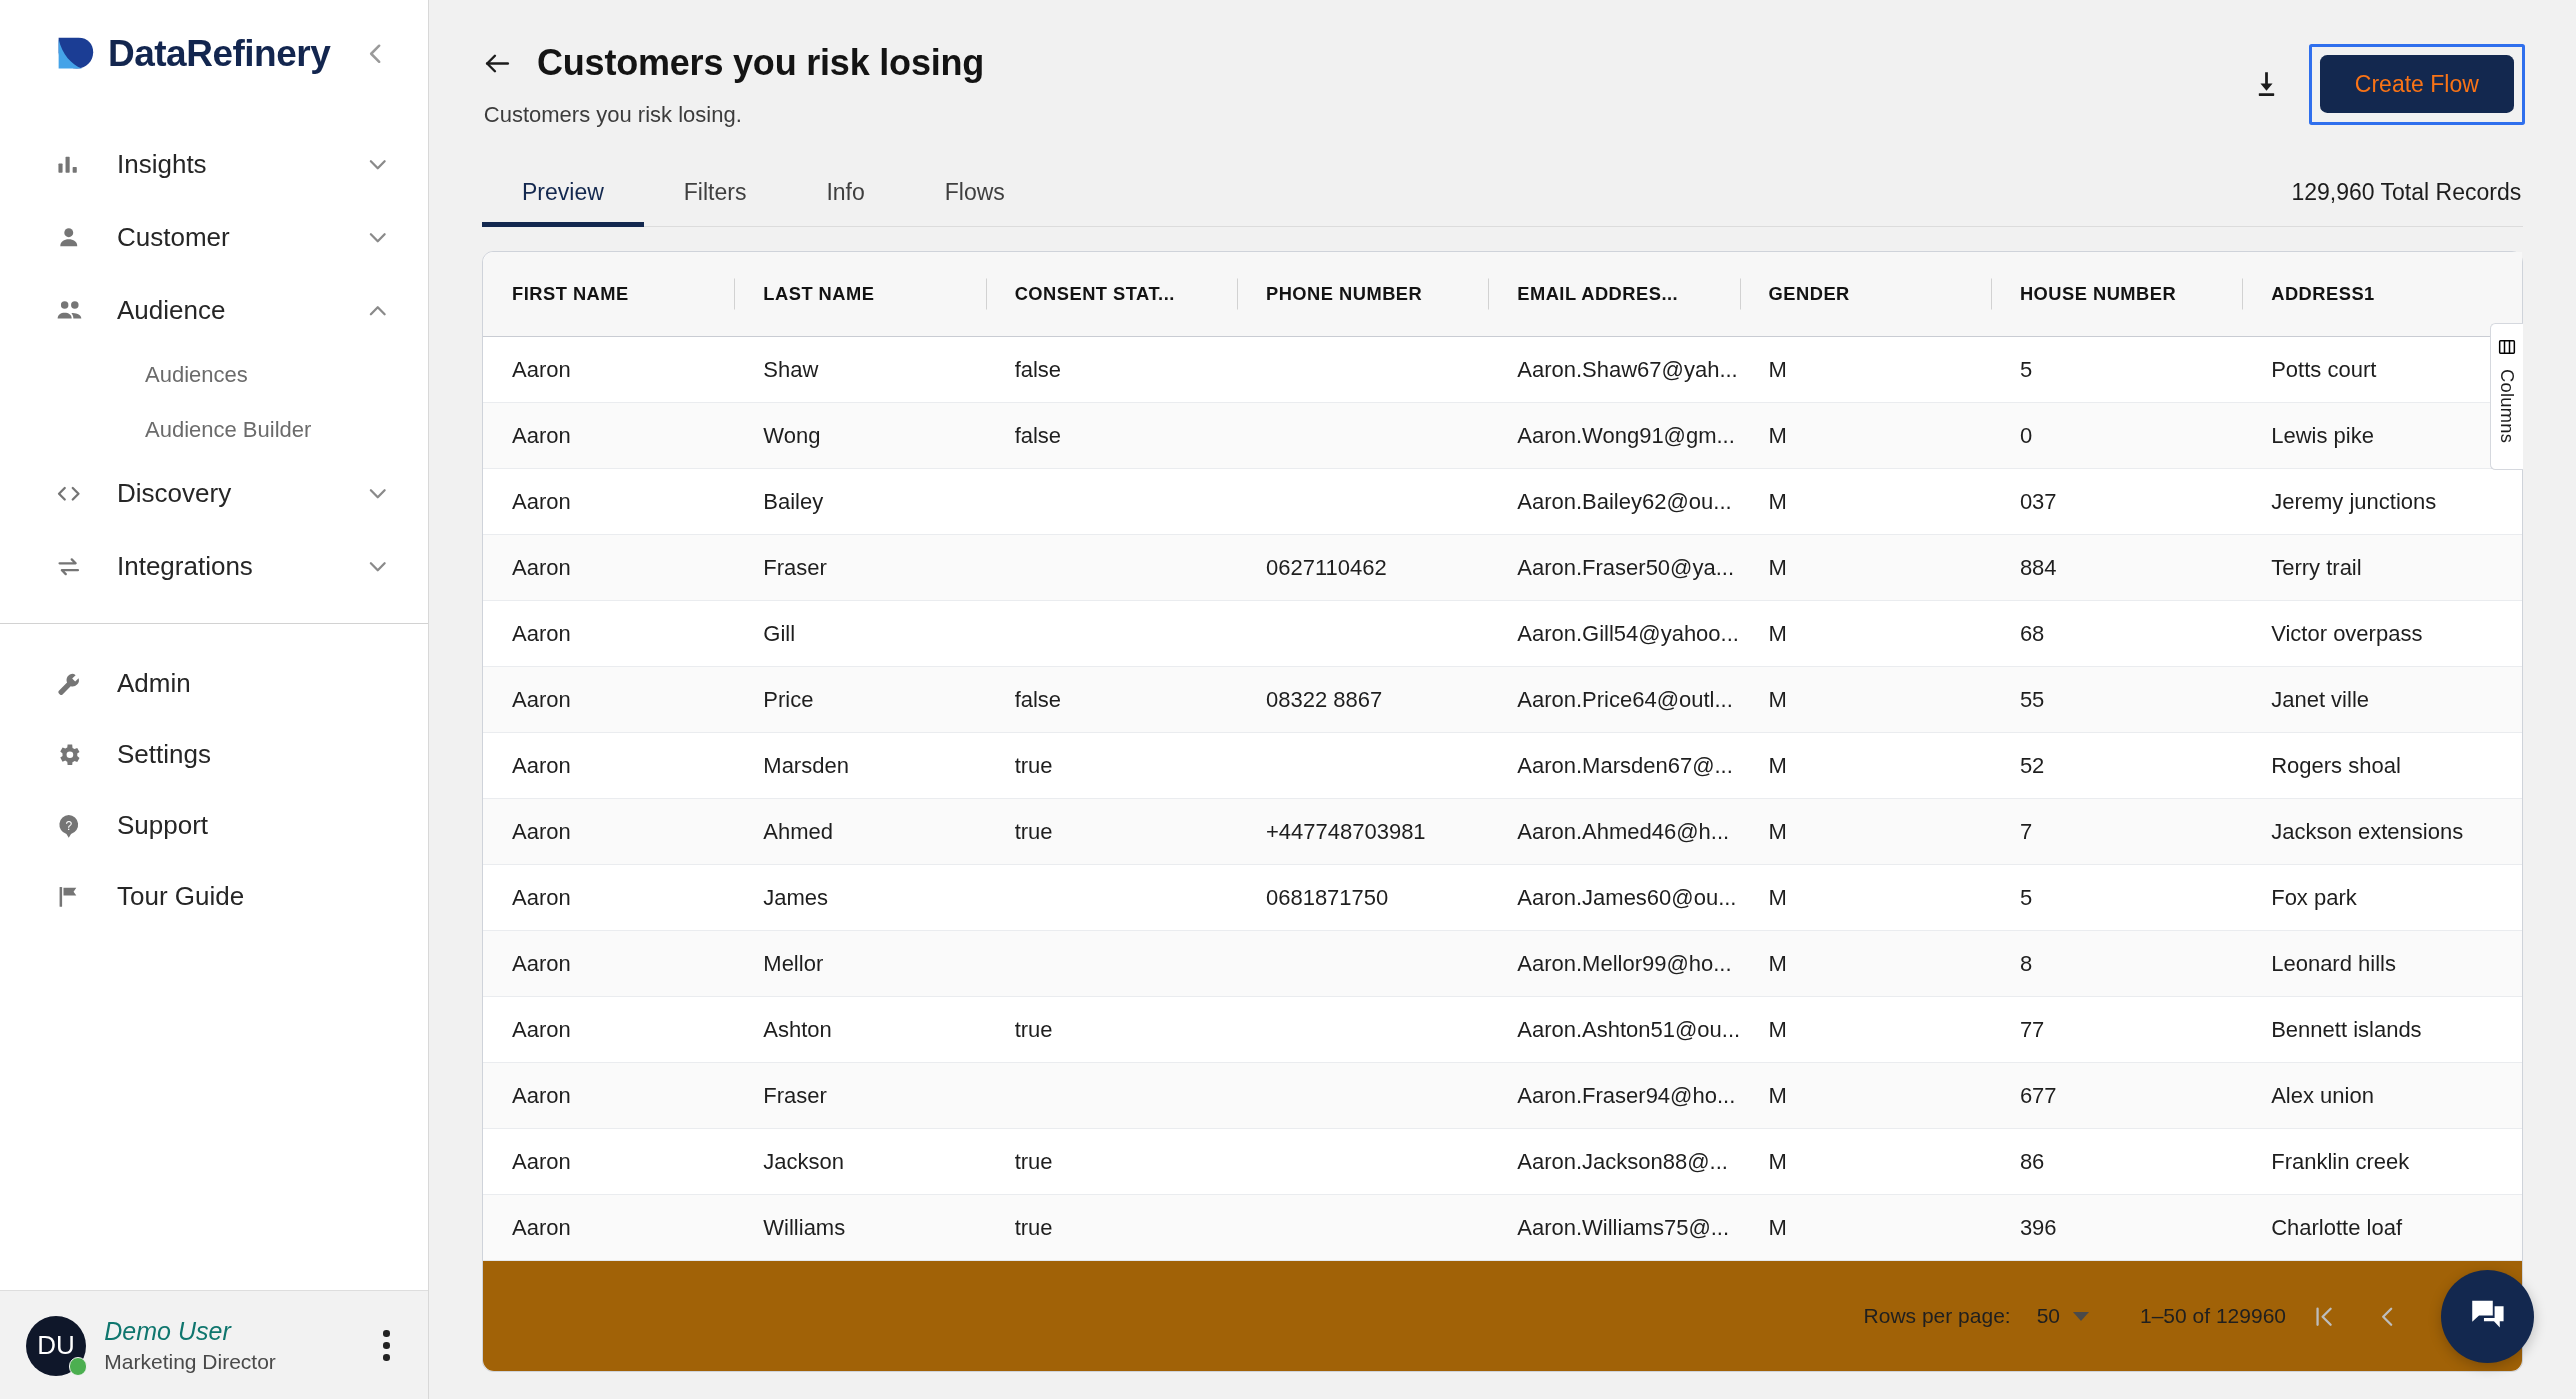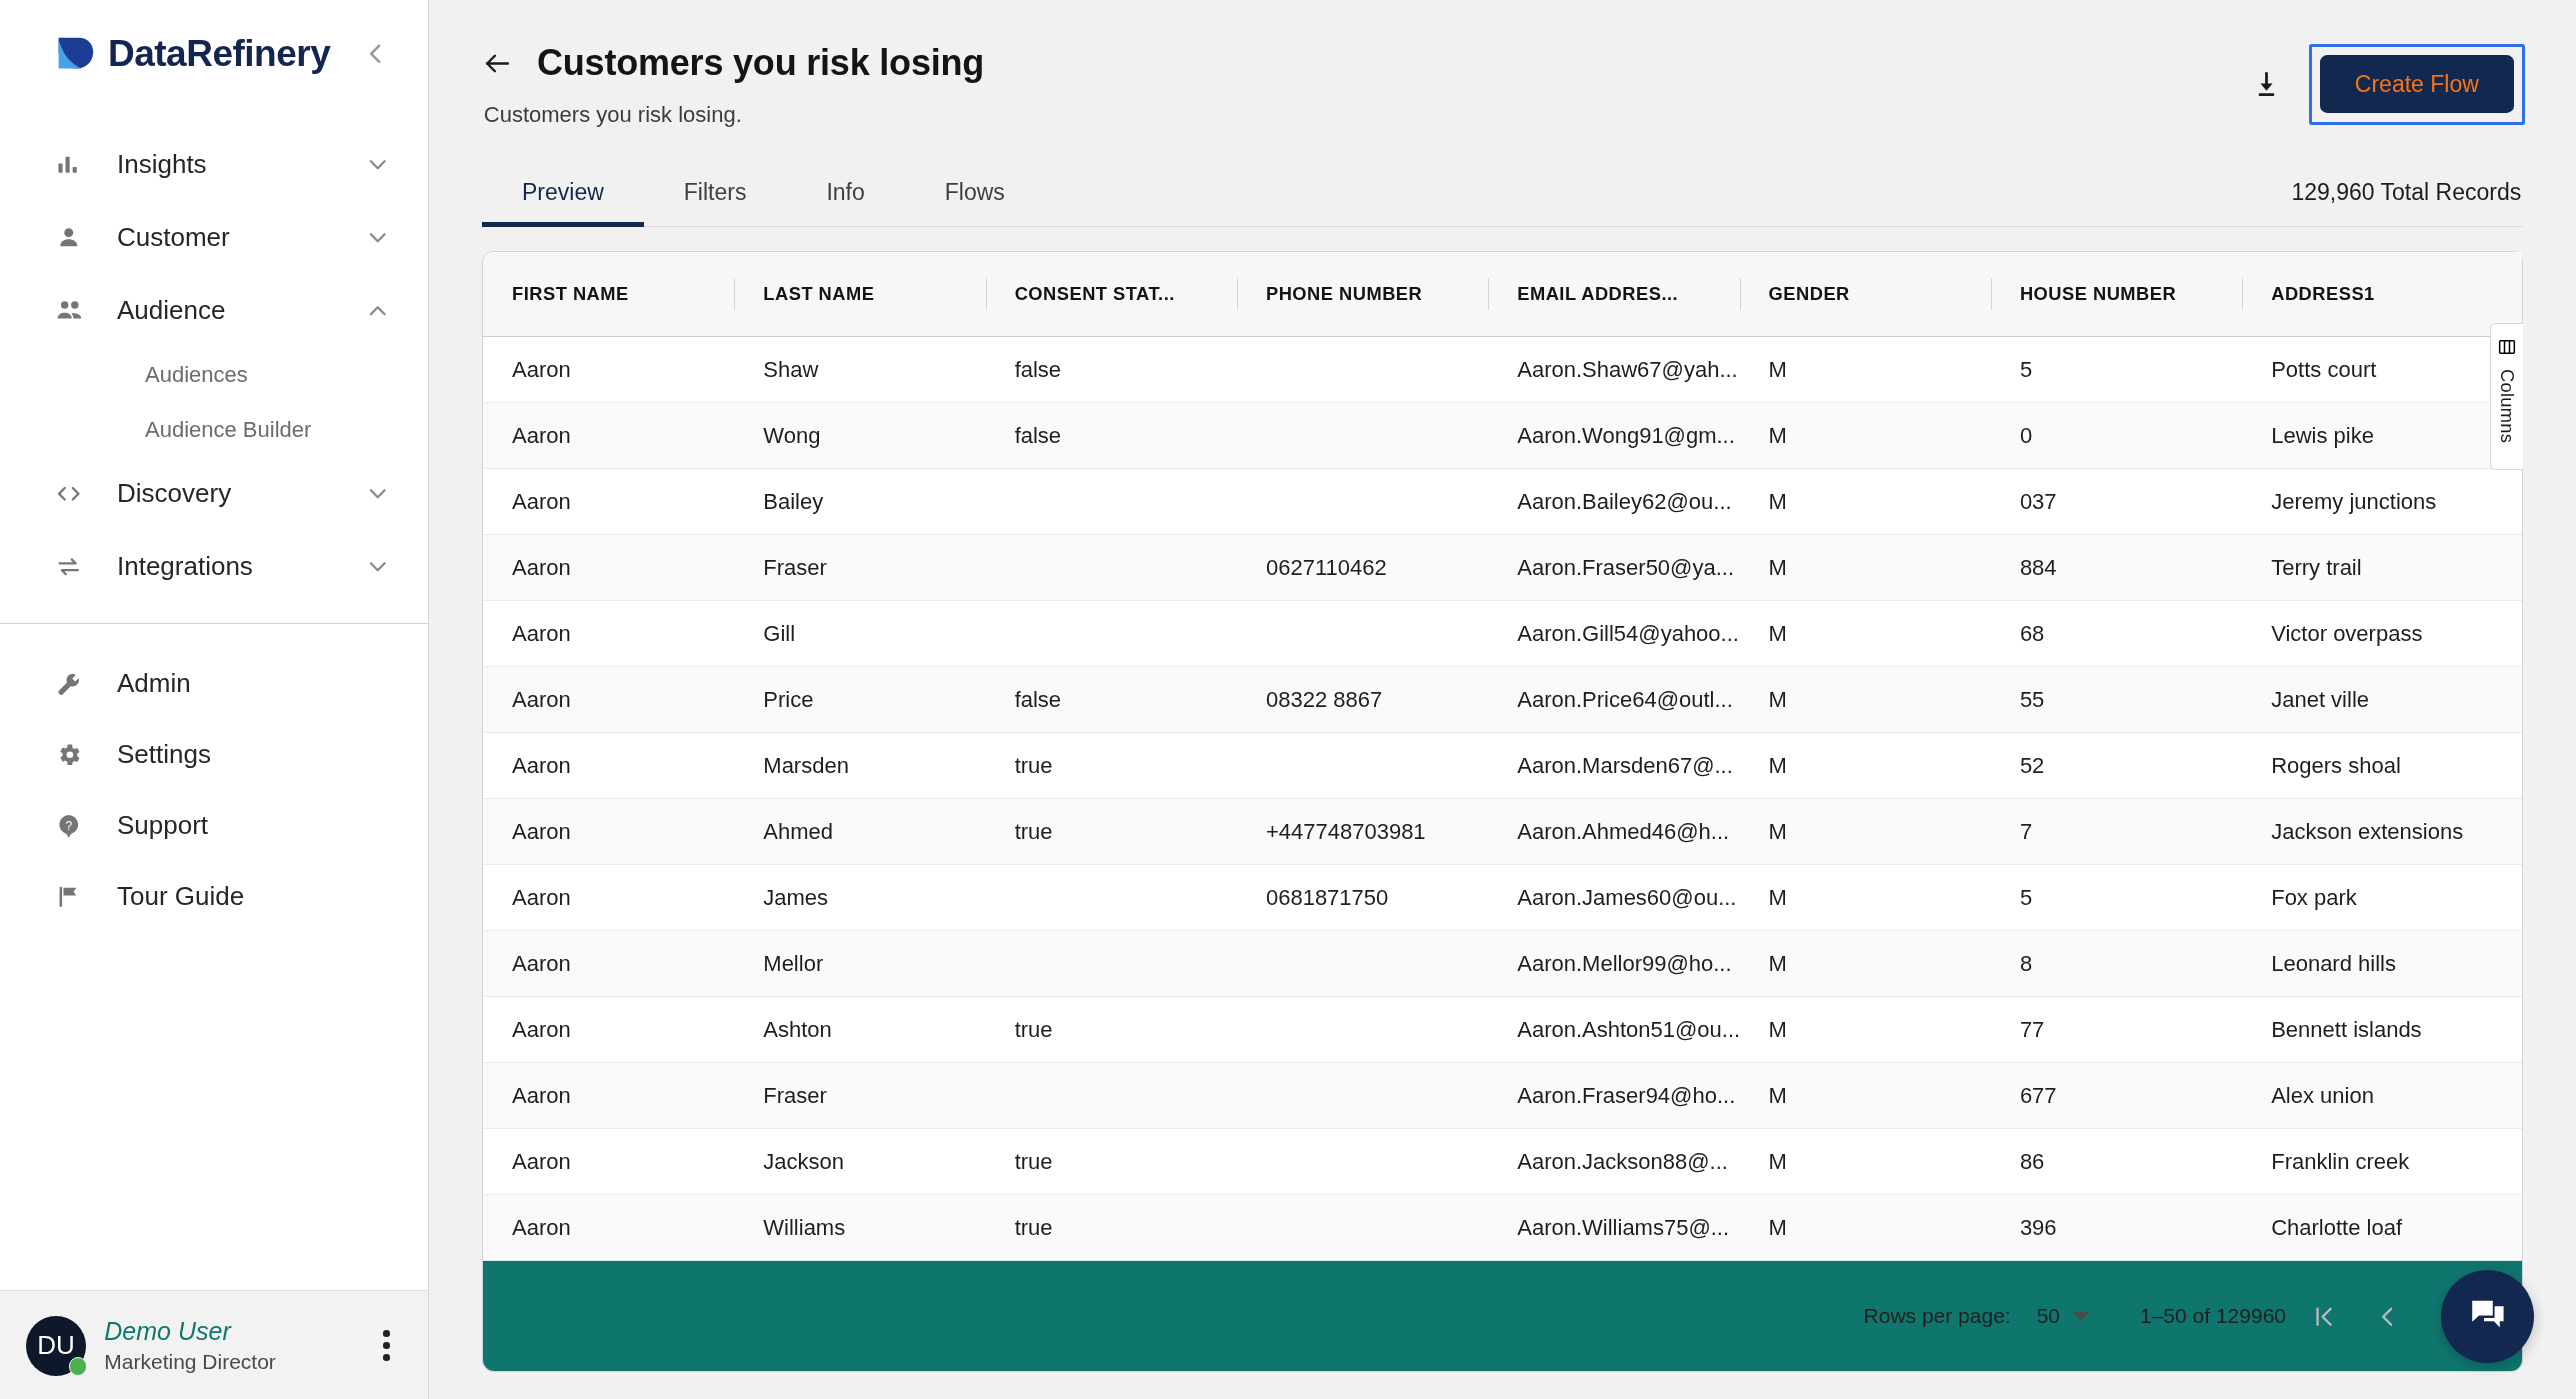--- a/index.html
+++ b/index.html
@@ -176,21 +176,21 @@
   .columns-tab .ct-label {
     writing-mode: vertical-rl; font-size: 18.3px; color: #1c1c1c;
     letter-spacing: 0.3px;
   }
 
   
   .table-footer {
     height: 110px; display: flex; align-items: center;
     justify-content: flex-end; padding-right: 44px; gap: 0;
     border-bottom-left-radius: 11px; border-bottom-right-radius: 11px;
-    background: #0f766e;
+    background: #a16207;
   }
   .rpp-label { font-size: 21px; color: #1f1f1f; }
   .rpp-select {
     display: flex; align-items: center; gap: 13px;
     margin-left: 26px; cursor: pointer;
   }
   .rpp-value { font-size: 21px; color: #1f1f1f; }
   .caret { width: 0; height: 0; border-left: 8.2px solid transparent;
            border-right: 8.2px solid transparent; border-top: 9.2px solid #4a4a4a; }
   .range-label { font-size: 21px; color: #1f1f1f; margin-left: 51px; }

